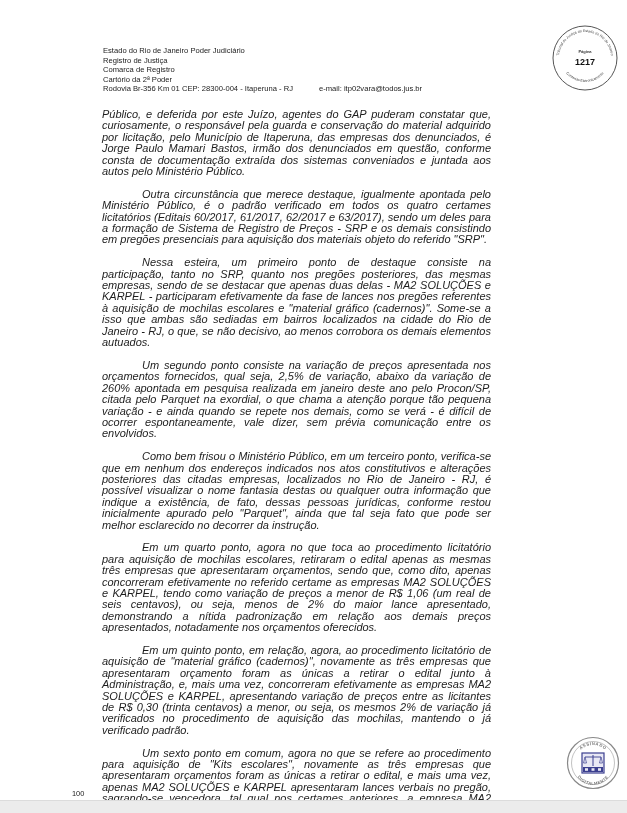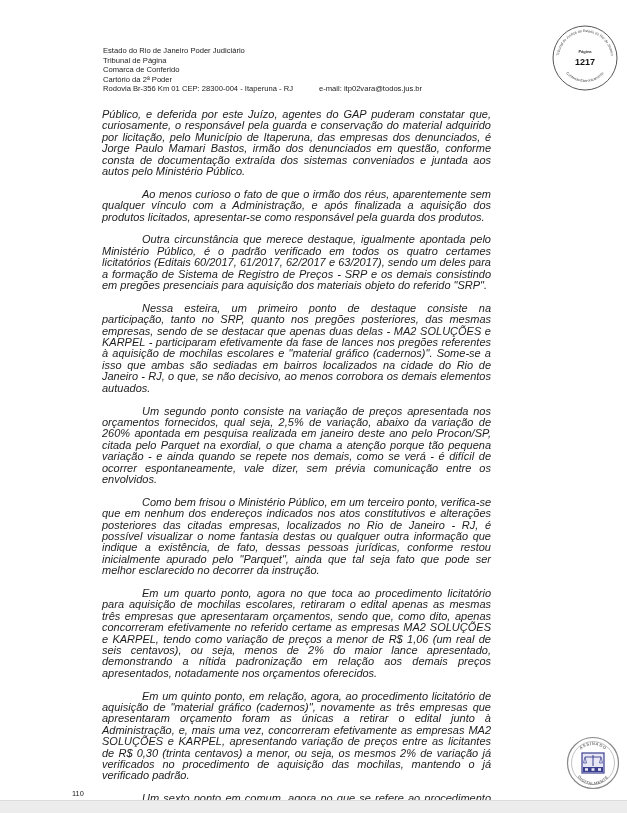--- a/index.html
+++ b/index.html
@@ -18,22 +18,22 @@
   .footer-num { position:absolute; left:72px; top:773px; font-size:7.4px; color:#222; }
   .footer-name { position:absolute; left:313px; top:773px; font-size:7.4px; color:#222; letter-spacing:0.1px;margin-top:17px; }
 </style>
 </head>
 <body>
 
 <div class="page">
 
   <div class="header">
     <div class="line">Estado do Rio de Janeiro Poder Judiciário</div>
-    <div class="line">Tribunal de Página</div>
-    <div class="line">Comarca de Conferido</div>
+    <div class="line">Registro de Justiça</div>
+    <div class="line">Comarca de Registro</div>
     <div class="line">Cartório da 2ª Poder</div>
     <div class="line" style="position:relative;">
       <span>Rodovia Br-356 Km 01 CEP: 28300-004 - Itaperuna - RJ</span>
       <span class="email">e-mail: itp02vara@todos.jus.br</span>
     </div>
   </div>
 
   <svg class="seal-top" viewBox="0 0 68 68">
     <defs>
       <path id="ringTop" d="M 8 34 A 26 26 0 0 1 60 34"></path>
@@ -45,21 +45,20 @@
     </text>
     <text font-family="Liberation Sans, sans-serif" font-size="3.6" fill="#444">
       <textPath href="#ringBot" startOffset="50%" text-anchor="middle">Conferido Eletronicamente</textPath>
     </text>
     <text x="34" y="29" font-family="Liberation Sans, sans-serif" font-size="4" font-weight="bold" fill="#333" text-anchor="middle">Página</text>
     <text x="34" y="41" font-family="Liberation Sans, sans-serif" font-size="9" font-weight="bold" fill="#111" text-anchor="middle">1217</text>
   </svg>
 
   <div class="body-text">
     <p class="para">Público, e deferida por este Juízo, agentes do GAP puderam constatar que, curiosamente, o responsável pela guarda e conservação do material adquirido por licitação, pelo Município de Itaperuna, das empresas dos denunciados, é Jorge Paulo Mamari Bastos, irmão dos denunciados em questão, conforme consta de documentação extraída dos sistemas conveniados e juntada aos autos pelo Ministério Público.</p>
-    <p class="para indent">Ao menos curioso o fato de que o irmão dos réus, aparentemente sem qualquer vínculo com a Administração, e após finalizada a aquisição dos produtos licitados, apresentar-se como responsável pela guarda dos produtos.</p>
     <p class="para indent">Outra circunstância que merece destaque, igualmente apontada pelo Ministério Público, é o padrão verificado em todos os quatro certames licitatórios (Editais 60/2017, 61/2017, 62/2017 e 63/2017), sendo um deles para a formação de Sistema de Registro de Preços - SRP e os demais consistindo em pregões presenciais para aquisição dos materiais objeto do referido "SRP".</p>
     <p class="para indent">Nessa esteira, um primeiro ponto de destaque consiste na participação, tanto no SRP, quanto nos pregões posteriores, das mesmas empresas, sendo de se destacar que apenas duas delas - MA2 SOLUÇÕES e KARPEL - participaram efetivamente da fase de lances nos pregões referentes à aquisição de mochilas escolares e "material gráfico (cadernos)". Some-se a isso que ambas são sediadas em bairros localizados na cidade do Rio de Janeiro - RJ, o que, se não decisivo, ao menos corrobora os demais elementos autuados.</p>
     <p class="para indent">Um segundo ponto consiste na variação de preços apresentada nos orçamentos fornecidos, qual seja, 2,5% de variação, abaixo da variação de 260% apontada em pesquisa realizada em janeiro deste ano pelo Procon/SP, citada pelo Parquet na exordial, o que chama a atenção porque tão pequena variação - e ainda quando se repete nos demais, como se verá - é difícil de ocorrer espontaneamente, vale dizer, sem prévia comunicação entre os envolvidos.</p>
     <p class="para indent">Como bem frisou o Ministério Público, em um terceiro ponto, verifica-se que em nenhum dos endereços indicados nos atos constitutivos e alterações posteriores das citadas empresas, localizados no Rio de Janeiro - RJ, é possível visualizar o nome fantasia destas ou qualquer outra informação que indique a existência, de fato, dessas pessoas jurídicas, conforme restou inicialmente apurado pelo "Parquet", ainda que tal seja fato que pode ser melhor esclarecido no decorrer da instrução.</p>
     <p class="para indent">Em um quarto ponto, agora no que toca ao procedimento licitatório para aquisição de mochilas escolares, retiraram o edital apenas as mesmas três empresas que apresentaram orçamentos, sendo que, como dito, apenas concorreram efetivamente no referido certame as empresas MA2 SOLUÇÕES e KARPEL, tendo como variação de preços a menor de R$ 1,06 (um real de seis centavos), ou seja, menos de 2% do maior lance apresentado, demonstrando a nítida padronização em relação aos demais preços apresentados, notadamente nos orçamentos oferecidos.</p>
     <p class="para indent">Em um quinto ponto, em relação, agora, ao procedimento licitatório de aquisição de "material gráfico (cadernos)", novamente as três empresas que apresentaram orçamento foram as únicas a retirar o edital junto à Administração, e, mais uma vez, concorreram efetivamente as empresas MA2 SOLUÇÕES e KARPEL, apresentando variação de preços entre as licitantes de R$ 0,30 (trinta centavos) a menor, ou seja, os mesmos 2% de variação já verificados no procedimento de aquisição das mochilas, mantendo o já verificado padrão.</p>
     <p class="para indent">Um sexto ponto em comum, agora no que se refere ao procedimento para aquisição de "Kits escolares", novamente as três empresas que apresentaram orçamentos foram as únicas a retirar o edital, e mais uma vez, apenas MA2 SOLUÇÕES e KARPEL apresentaram lances verbais no pregão, sagrando-se vencedora, tal qual nos certames anteriores, a empresa MA2 SOLUÇÕES.</p>
   </div>
 
   <svg class="seal-bottom" viewBox="0 0 54 54">
@@ -81,17 +80,17 @@
       <line x1="19" y1="21" x2="35" y2="21" stroke="#3b3f8f" stroke-width="0.9"></line>
       <path d="M 19 21 L 17.5 27 L 20.5 27 Z" fill="none" stroke="#3b3f8f" stroke-width="0.7"></path>
       <path d="M 35 21 L 33.5 27 L 36.5 27 Z" fill="none" stroke="#3b3f8f" stroke-width="0.7"></path>
       <rect x="17" y="31" width="20" height="5" fill="#3b3f8f"></rect>
       <rect x="19" y="32.2" width="3" height="2.6" fill="#e8e8f4"></rect>
       <rect x="25.5" y="32.2" width="3" height="2.6" fill="#e8e8f4"></rect>
       <rect x="32" y="32.2" width="3" height="2.6" fill="#e8e8f4"></rect>
     </g>
   </svg>
 
-  <div class="footer-num">110</div>
+  <div class="footer-num">100</div>
   <div class="footer-name">MICHELEVARGAS</div>
 </div>
 
 <div class="bottom-band"></div>
 
 </body></html>

